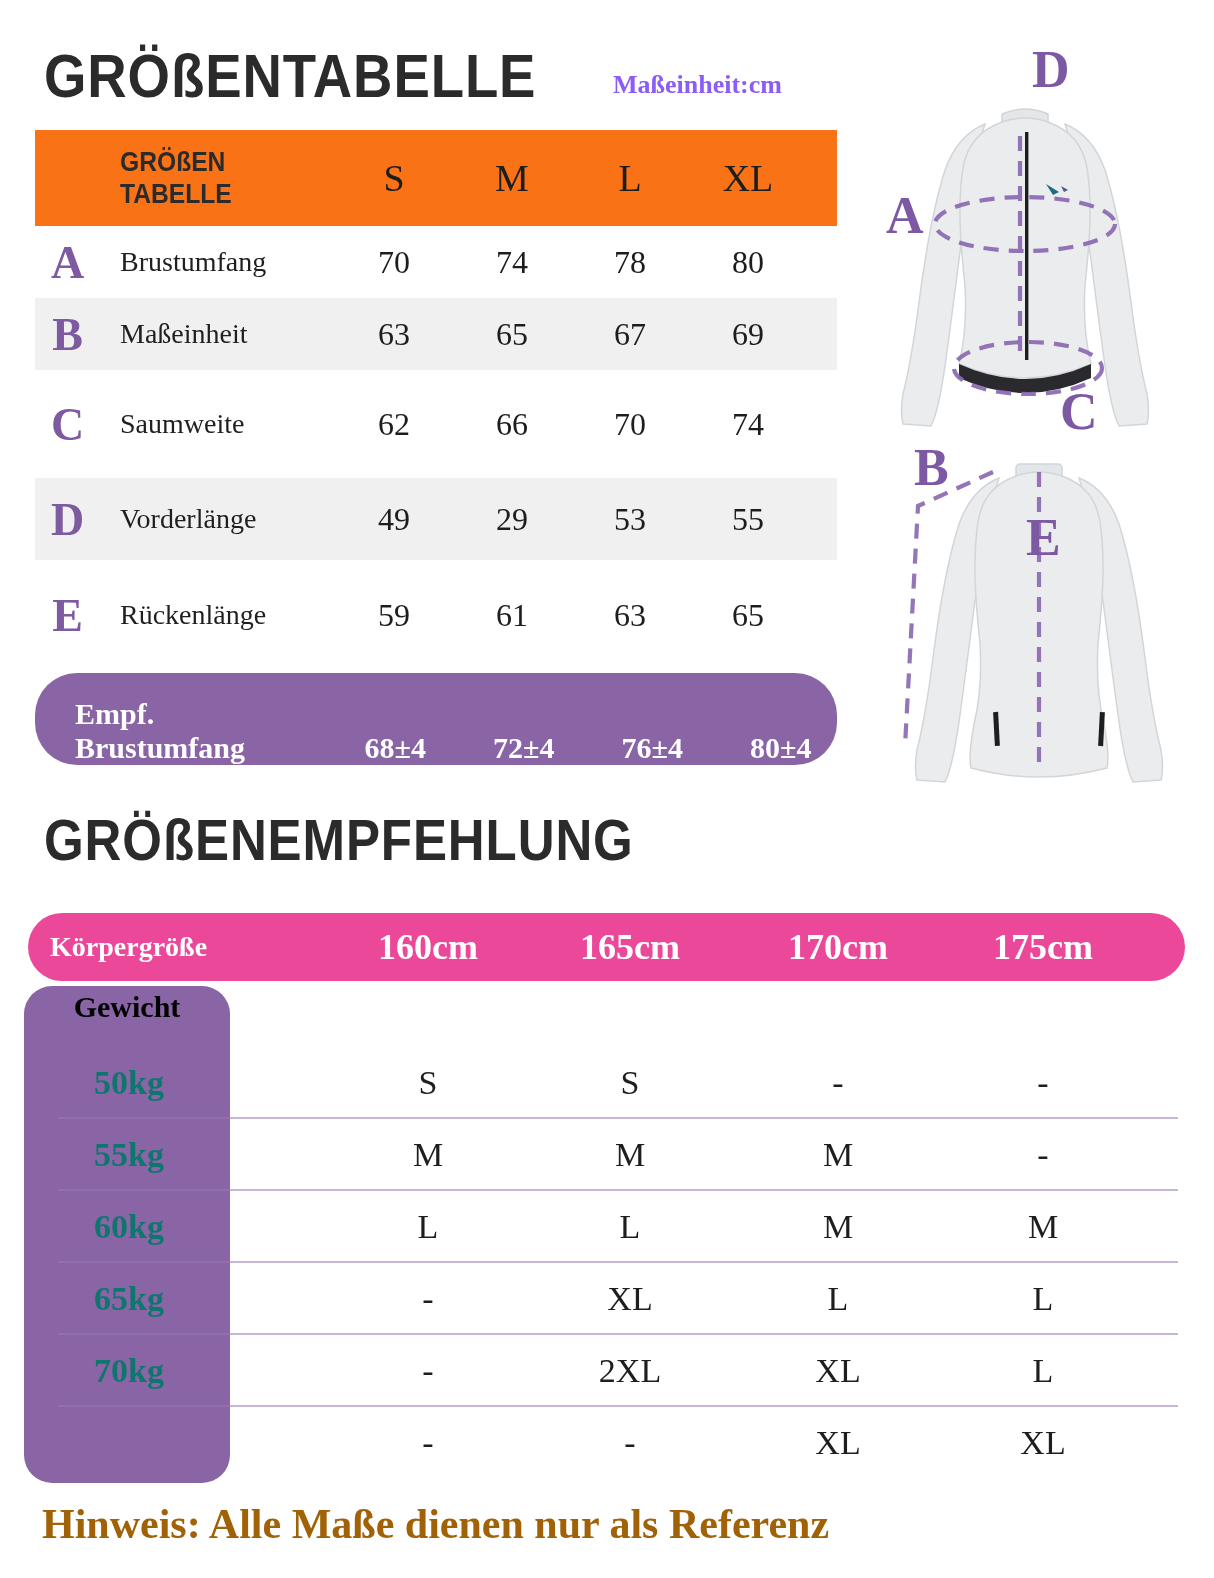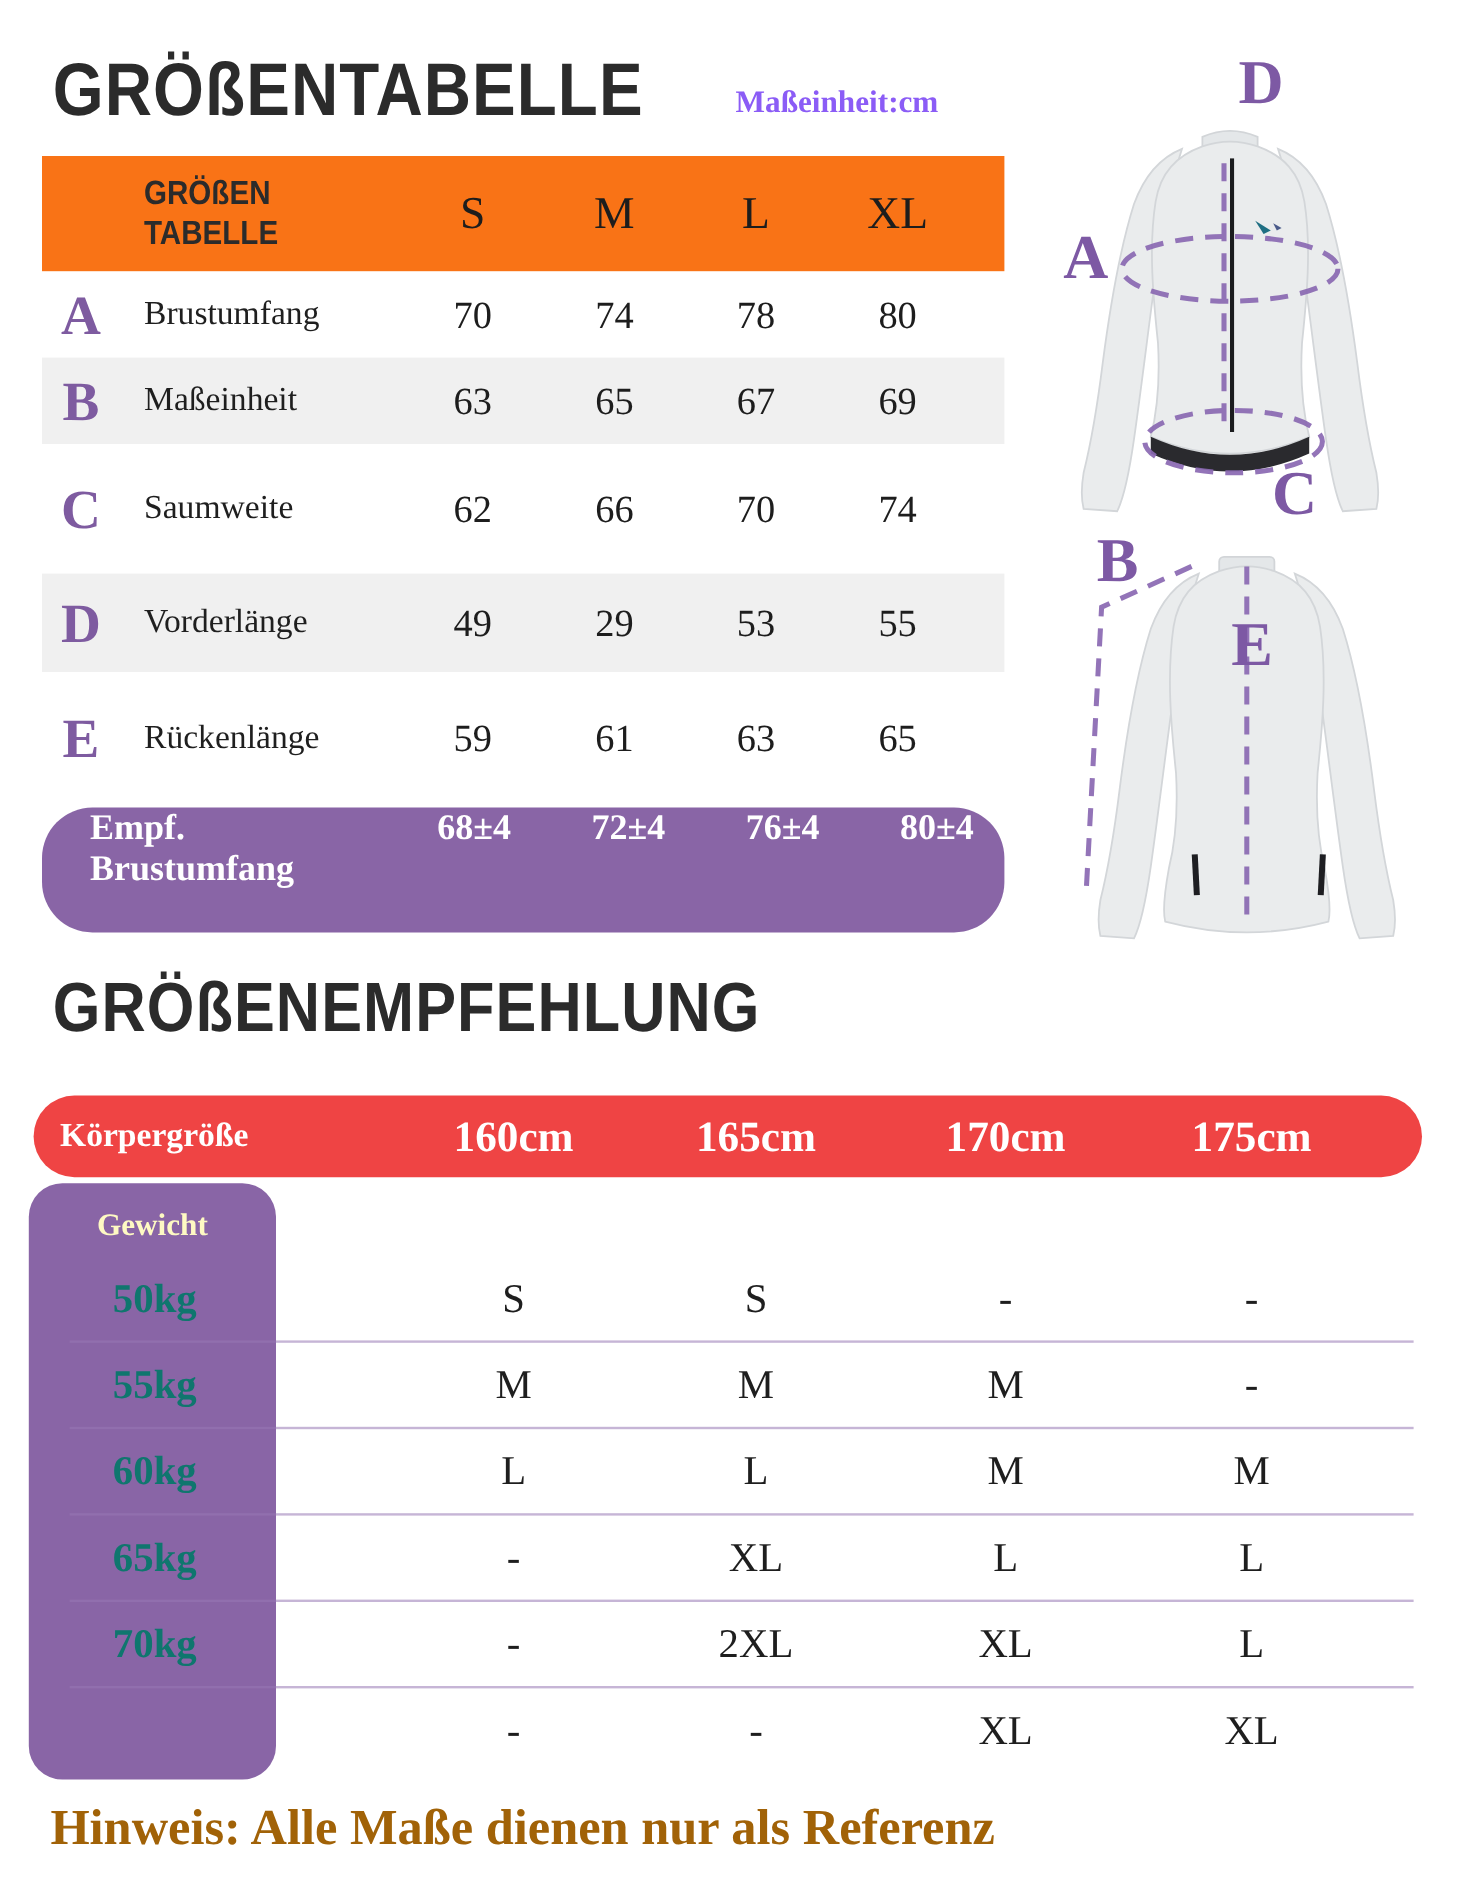--- a/index.html
+++ b/index.html
@@ -20,47 +20,47 @@
   .t1-row { display:flex; align-items:center; }
   .h-hdr { height:96px; background:#f97316; }
   .h-a { height:72px; } .h-b { height:72px; background:#f0f0f0; }
   .h-c { height:108px; } .h-d { height:82px; background:#f0f0f0; }
   .h-e { height:110px; }
   .c-letter { width:65px; text-align:center; font-size:46px; font-weight:700; color:#7e5ba0; }
   .c-label { width:235px; padding-left:20px; font-size:28px; color:#1f1f1f; }
   .c-label .cond { font-size:28px; line-height:1.15; letter-spacing:0; }
   .c-val { width:118px; text-align:center; font-size:32px; color:#1d1d1d; }
   .h-hdr .c-val { font-size:38px; }
-  .t1-pill { margin-top:3px; height:104px; width:802px; border-radius:42px;
-             background:#8965a6; display:flex; align-items:flex-start;gap:16px; }
+  .t1-pill { margin-top:3px; height:92px; width:802px; border-radius:42px;
+             background:#8965a6; display:flex; align-items:flex-end;gap:16px; }
   .p-label { width:300px; padding-left:40px; color:#ffffff; font-weight:700; font-size:30px; }
   .p-val { width:118px; text-align:center; color:#ffffff; font-weight:700; font-size:30px; }
 
   
   .jersey { position:absolute; width:350px; height:412px; }
   .jersey-front { left:862px; top:36px; }
   .jersey-back  { left:862px; top:446px; }
   .meas-letter { position:absolute; font-size:52px; font-weight:700; color:#7d59a4; line-height:1; }
   .ml-d { left:1032px; top:44px; }
   .ml-a { left:886px;  top:190px; }
   .ml-c { left:1060px; top:386px; }
   .ml-b { left:914px;  top:442px; }
   .ml-e { left:1026px; top:512px; }
 
   
   .rec-header { position:absolute; left:28px; top:913px; width:1157px; height:68px;
-                border-radius:34px; background:#ef4444; }
+                border-radius:34px; background:#ec4899; }
   .rh-name { position:absolute; left:22px; top:0; line-height:68px; color:#fff;
              font-weight:700; font-size:28px; }
   .rh-col { position:absolute; top:0; line-height:68px; transform:translateX(-50%);
             color:#fff; font-weight:700; font-size:36px; }
   .gewicht-pill { position:absolute; left:24px; top:986px; width:206px; height:497px;
                   border-radius:28px; background:#8965a6; z-index:0; }
-  .gw-label { display:block; text-align:center; padding-top:20px; color:#fef9c3;
-              font-weight:700; font-size:26px; }
+  .gw-label { display:block; text-align:center; padding-top:4px; color:#000000;
+              font-weight:700; font-size:30px; }
   .rec-rows { position:absolute; left:28px; top:1047px; width:1152px; z-index:1; }
   .rt-row { position:relative; height:72px; line-height:72px; }
   .rt-row:not(:last-child)::after { content:""; position:absolute; left:30px; right:2px;
      bottom:0; height:2px; background:rgba(151,120,181,.55); }
   .rt-weight { position:absolute; left:0; width:202px; text-align:center; color:#0f766e;
                font-weight:700; font-size:34px; }
   .rt-v { position:absolute; transform:translateX(-50%); font-size:34px; color:#1e1e1e; }
   .rt-v.v0 { left:400px; } .rt-v.v1 { left:602px; } .rt-v.v2 { left:810px; } .rt-v.v3 { left:1015px; }
 
   .footnote { position:absolute; left:42px; top:1500px; font-size:42px; font-weight:700; color:#a16207; }

